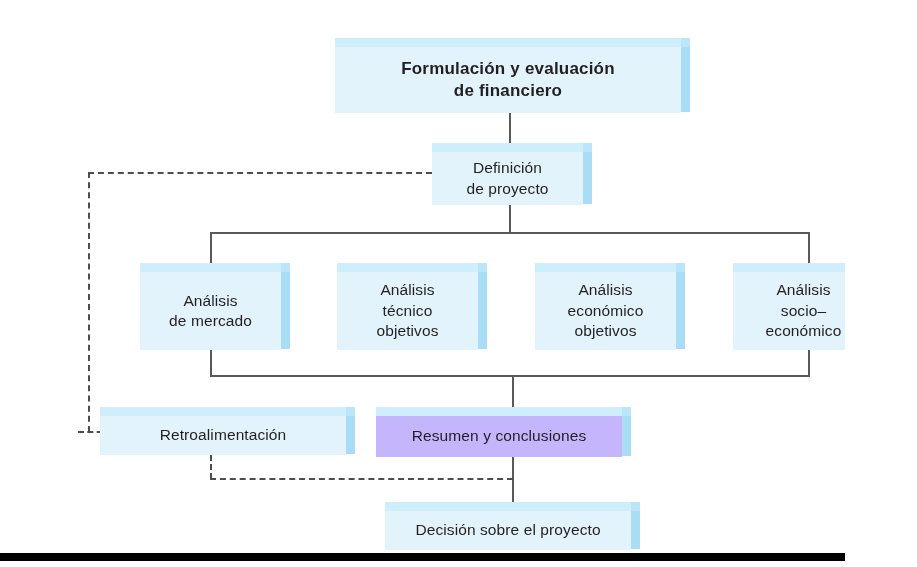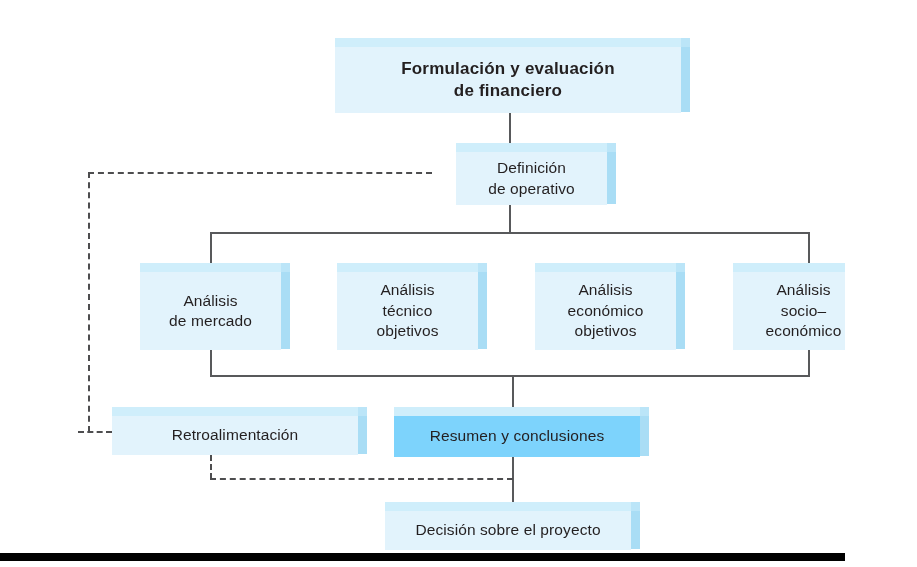--- a/index.html
+++ b/index.html
@@ -124,45 +124,45 @@
 
   <div class="dash h" style="left: 88px; top: 172px; width: 344px; border-top-color: rgb(77, 77, 79);"></div>
 
   <div class="dash v" style="left: 210px; top: 455px; height: 24px; border-left-color: rgb(77, 77, 79);"></div>
   <div class="dash h" style="left: 210px; top: 478px; width: 303px; border-top-color: rgb(77, 77, 79);"></div>
 
   <div class="box title" style="left: 335px; top: 38px; width: 355px; height: 75px; background: rgb(226, 243, 252); border-right-color: rgb(169, 221, 245); border-top-color: rgb(207, 238, 251); color: rgb(35, 31, 32);">
     <span class="txt"><span>Formulación y evaluación</span><br><span>de financiero</span></span>
   </div>
 
-  <div class="box" style="left: 432px; top: 143px; width: 160px; height: 62px; background: rgb(226, 243, 252); border-right-color: rgb(169, 221, 245); border-top-color: rgb(207, 238, 251); color: rgb(35, 31, 32); margin-left: 24px;">
-    <span class="txt"><span>Definición</span><br><span>de operativo</span></span>
+  <div class="box" style="left: 432px; top: 143px; width: 160px; height: 62px; background: rgb(226, 243, 252); border-right-color: rgb(169, 221, 245); border-top-color: rgb(207, 238, 251); color: rgb(35, 31, 32);">
+    <span class="txt"><span>Definición</span><br><span>de proyecto</span></span>
   </div>
 
   <div class="box" style="left: 140px; top: 263px; width: 150px; height: 87px; background: rgb(226, 243, 252); border-right-color: rgb(169, 221, 245); border-top-color: rgb(207, 238, 251); color: rgb(35, 31, 32);">
     <span class="txt"><span>Análisis</span><br><span>de mercado</span></span>
   </div>
 
   <div class="box" style="left: 337px; top: 263px; width: 150px; height: 87px; background: rgb(226, 243, 252); border-right-color: rgb(169, 221, 245); border-top-color: rgb(207, 238, 251); color: rgb(35, 31, 32);">
     <span class="txt"><span>Análisis</span><br><span>técnico</span><br><span>objetivos</span></span>
   </div>
 
   <div class="box" style="left: 535px; top: 263px; width: 150px; height: 87px; background: rgb(226, 243, 252); border-right-color: rgb(169, 221, 245); border-top-color: rgb(207, 238, 251); color: rgb(35, 31, 32);">
     <span class="txt"><span>Análisis</span><br><span>económico</span><br><span>objetivos</span></span>
   </div>
 
   <div class="box" style="left: 733px; top: 263px; width: 150px; height: 87px; background: rgb(226, 243, 252); border-right-color: rgb(169, 221, 245); border-top-color: rgb(207, 238, 251); color: rgb(35, 31, 32);">
     <span class="txt"><span>Análisis</span><br><span>socio–</span><br><span>económico</span></span>
   </div>
 
-  <div class="box" style="left: 112px; top: 407px; width: 255px; height: 48px; background: rgb(226, 243, 252); border-right-color: rgb(169, 221, 245); border-top-color: rgb(207, 238, 251); color: rgb(35, 31, 32);">
+  <div class="box" style="left: 100px; top: 407px; width: 255px; height: 48px; background: rgb(226, 243, 252); border-right-color: rgb(169, 221, 245); border-top-color: rgb(207, 238, 251); color: rgb(35, 31, 32);">
     <span class="txt">Retroalimentación</span>
   </div>
 
-  <div class="box" style="left: 394px; top: 407px; width: 255px; height: 50px; background: #7dd3fc; border-right-color: rgb(169, 221, 245); border-top-color: rgb(207, 238, 251); color: rgb(35, 31, 32);">
+  <div class="box" style="left: 376px; top: 407px; width: 255px; height: 50px; background: #c4b5fd; border-right-color: rgb(169, 221, 245); border-top-color: rgb(207, 238, 251); color: rgb(35, 31, 32);">
     <span class="txt">Resumen y conclusiones</span>
   </div>
 
   <div class="box" style="left: 385px; top: 502px; width: 255px; height: 48px; background: rgb(226, 243, 252); border-right-color: rgb(169, 221, 245); border-top-color: rgb(207, 238, 251); color: rgb(35, 31, 32);">
     <span class="txt">Decisión sobre el proyecto</span>
   </div>
 
   <div class="bottom-rule" style="top: 553px; height: 8px; background: rgb(0, 0, 0);"></div>
 
 </div>

